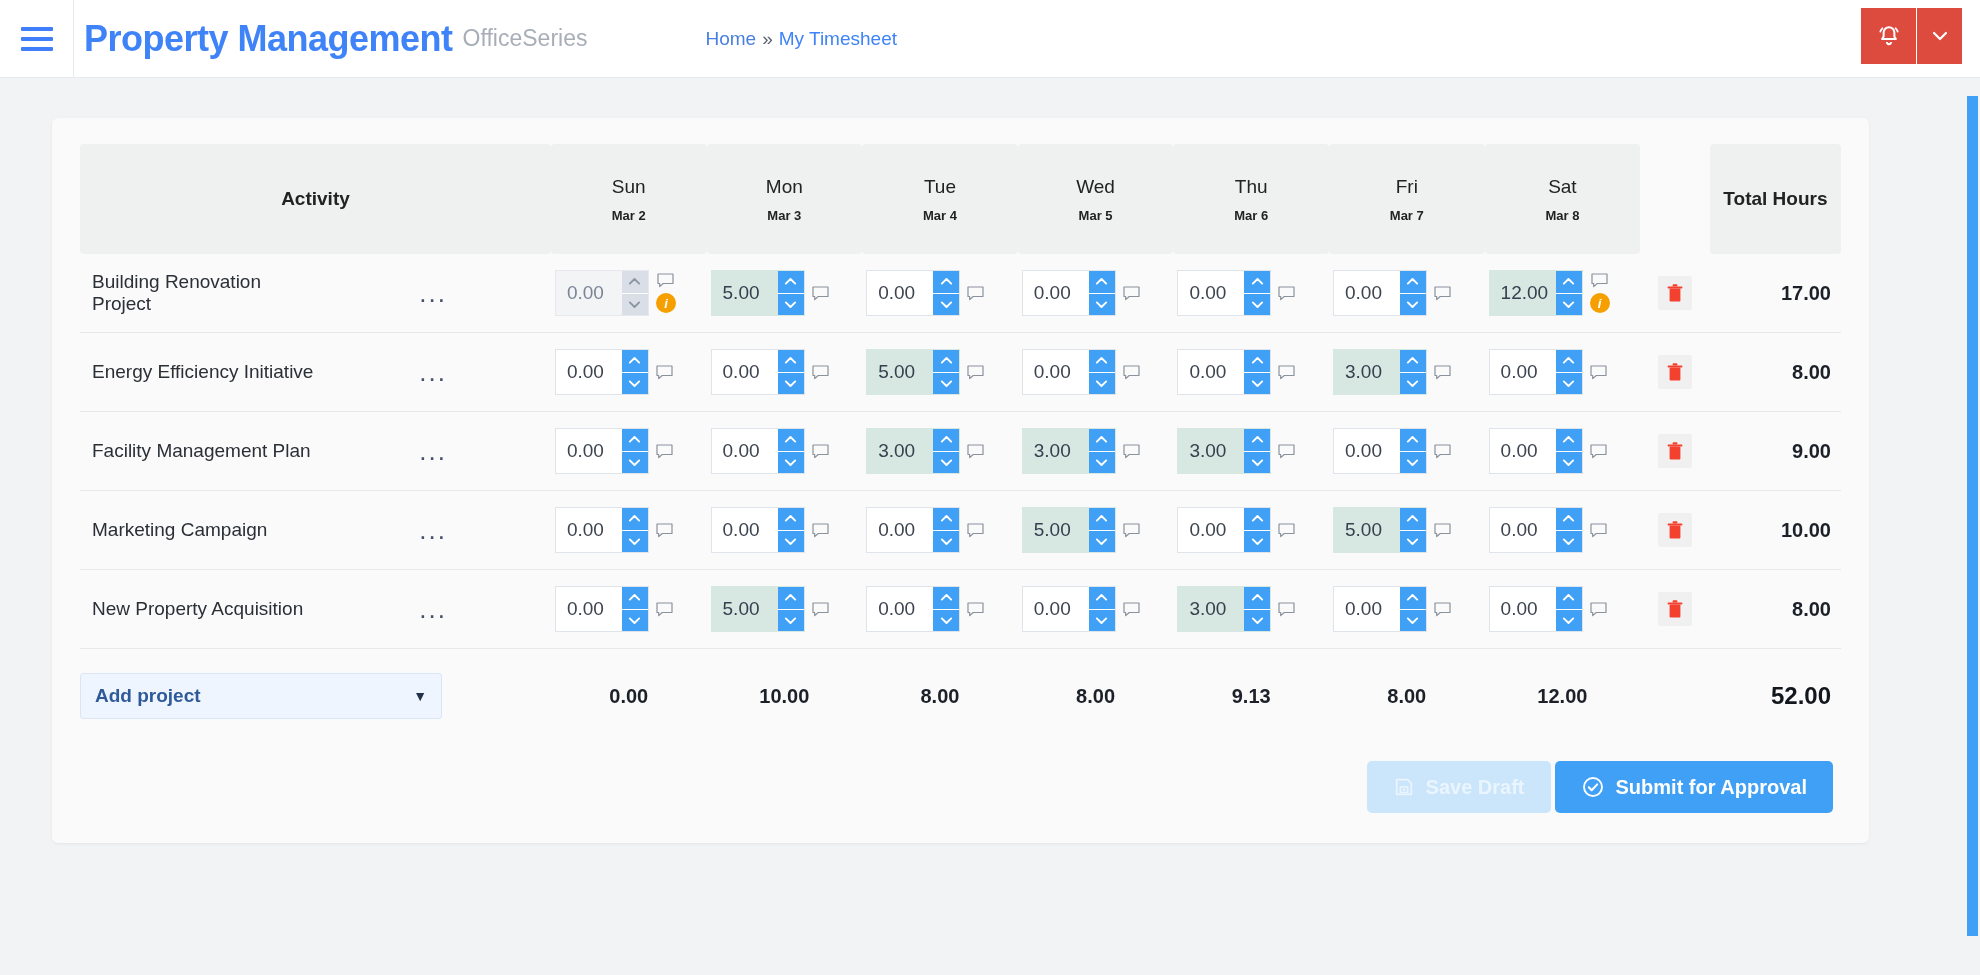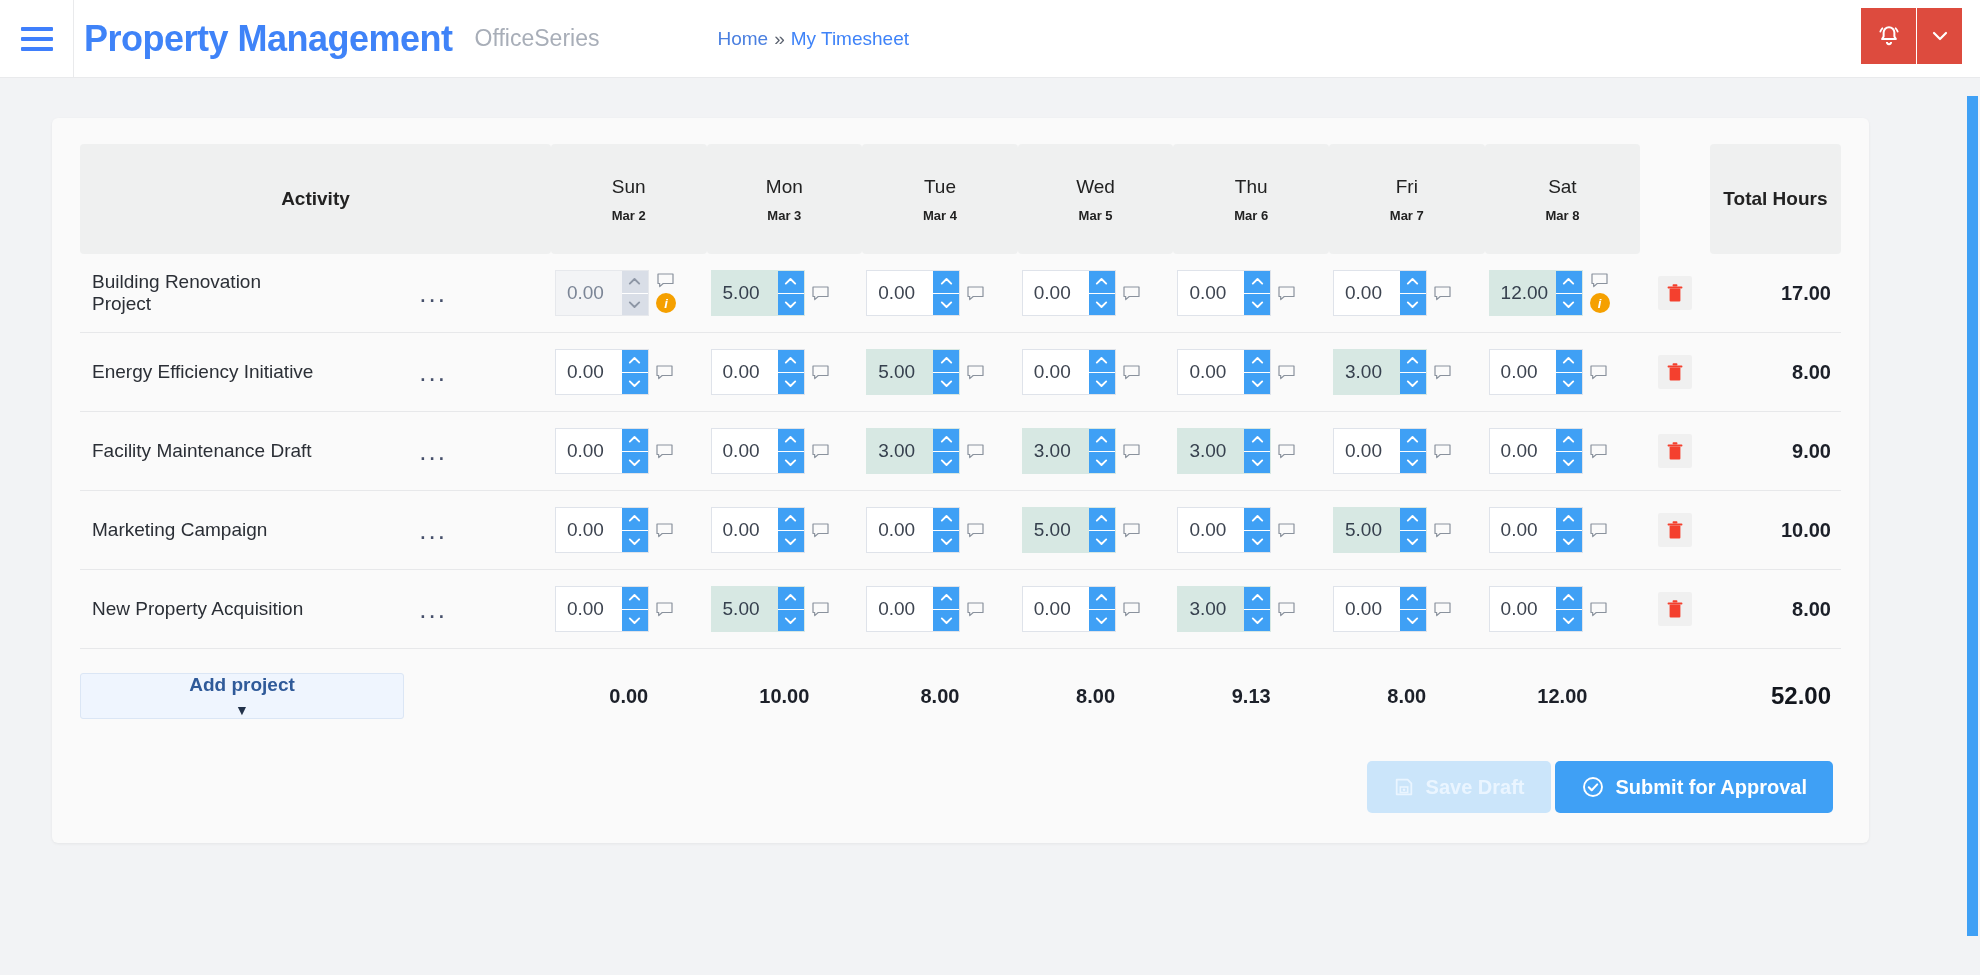--- a/index.html
+++ b/index.html
@@ -32,21 +32,21 @@
     background: #3f7ffc; margin: 6px 0;
   }
   .brand {
     font-size: 36px; font-weight: bold;
     color: #3f83f8; letter-spacing: -0.5px;
     margin-left: 10px;
     white-space: nowrap;
   }
   .brand-sub {
     font-size: 23px; color: #a8aeb8;
-    margin-left: 22px; white-space: nowrap;
+    margin-left: 10px; white-space: nowrap;
   }
   .breadcrumb {
     margin-left: 118px;
     font-size: 19px; white-space: nowrap;
   }
   .breadcrumb a { color: #4a7fe0; text-decoration: none; }
   .breadcrumb .sep { color: #5c6370; margin: 0 6px; font-size: 19px; }
   .breadcrumb .current { color: #3f83f8; }
 
   .header-actions {
@@ -154,27 +154,26 @@
   }
   td.rowtotal {
     text-align: right; padding-right: 10px;
     font-size: 20px; font-weight: bold; color: #1c2029;
     vertical-align: middle;
   }
 
   
   tr.footer-row td { height: 86px; vertical-align: middle; padding-top: 8px; }
   .add-project {
-    width: 324px; height: 46px;
+    width: 362px; height: 46px;
     background: #eff5fe; border: 1px solid #dbe6f5;
     border-radius: 3px;
     display: flex; align-items: center; justify-content: space-between;
     padding: 0 14px;
     cursor: pointer;
-    flex-direction: column;
   }
   .add-project .lbl { font-size: 19px; font-weight: bold; color: #2f5a99; }
   .add-project .car { color: #22324a; font-size: 14px; }
   td.daytotal {
     text-align: center; font-size: 20px; color: #1c2029; font-weight: bold;
   }
   td.grandtotal {
     text-align: right; padding-right: 10px;
     font-size: 24px; font-weight: bold; color: #12161d;
   }
@@ -662,21 +661,21 @@
             <td class="del"><button class="del-btn">
                 <svg width="16" height="19" viewBox="0 0 16 19">
                   <rect x="2.6" y="4.6" width="10.8" height="13" rx="1" fill="#f4402e"></rect>
                   <rect x="0.6" y="2.4" width="14.8" height="2.2" rx="0.8" fill="#f4402e"></rect>
                   <rect x="5.6" y="0.3" width="4.8" height="2.2" rx="0.8" fill="#f4402e"></rect>
                 </svg>
               </button></td>
             <td class="rowtotal">8.00</td>
           </tr>
           <tr class="data-row">
-            <td class="act">Facility Maintenance Draft</td>
+            <td class="act">Facility Management Plan</td>
             <td class="dots">...</td>
             <td class="cell">
               <div class="hour-wrap">
                 <div class="spin">
                   <div class="val">0.00</div>
                   <div class="arrows">
                     <button>
                       <svg width="13" height="9" viewBox="0 0 13 9">
                         <path d="M1.8 6.6L6.5 2l4.7 4.6" fill="none" stroke="currentColor" stroke-width="1.9" stroke-linecap="round" stroke-linejoin="round"></path>
                       </svg>

